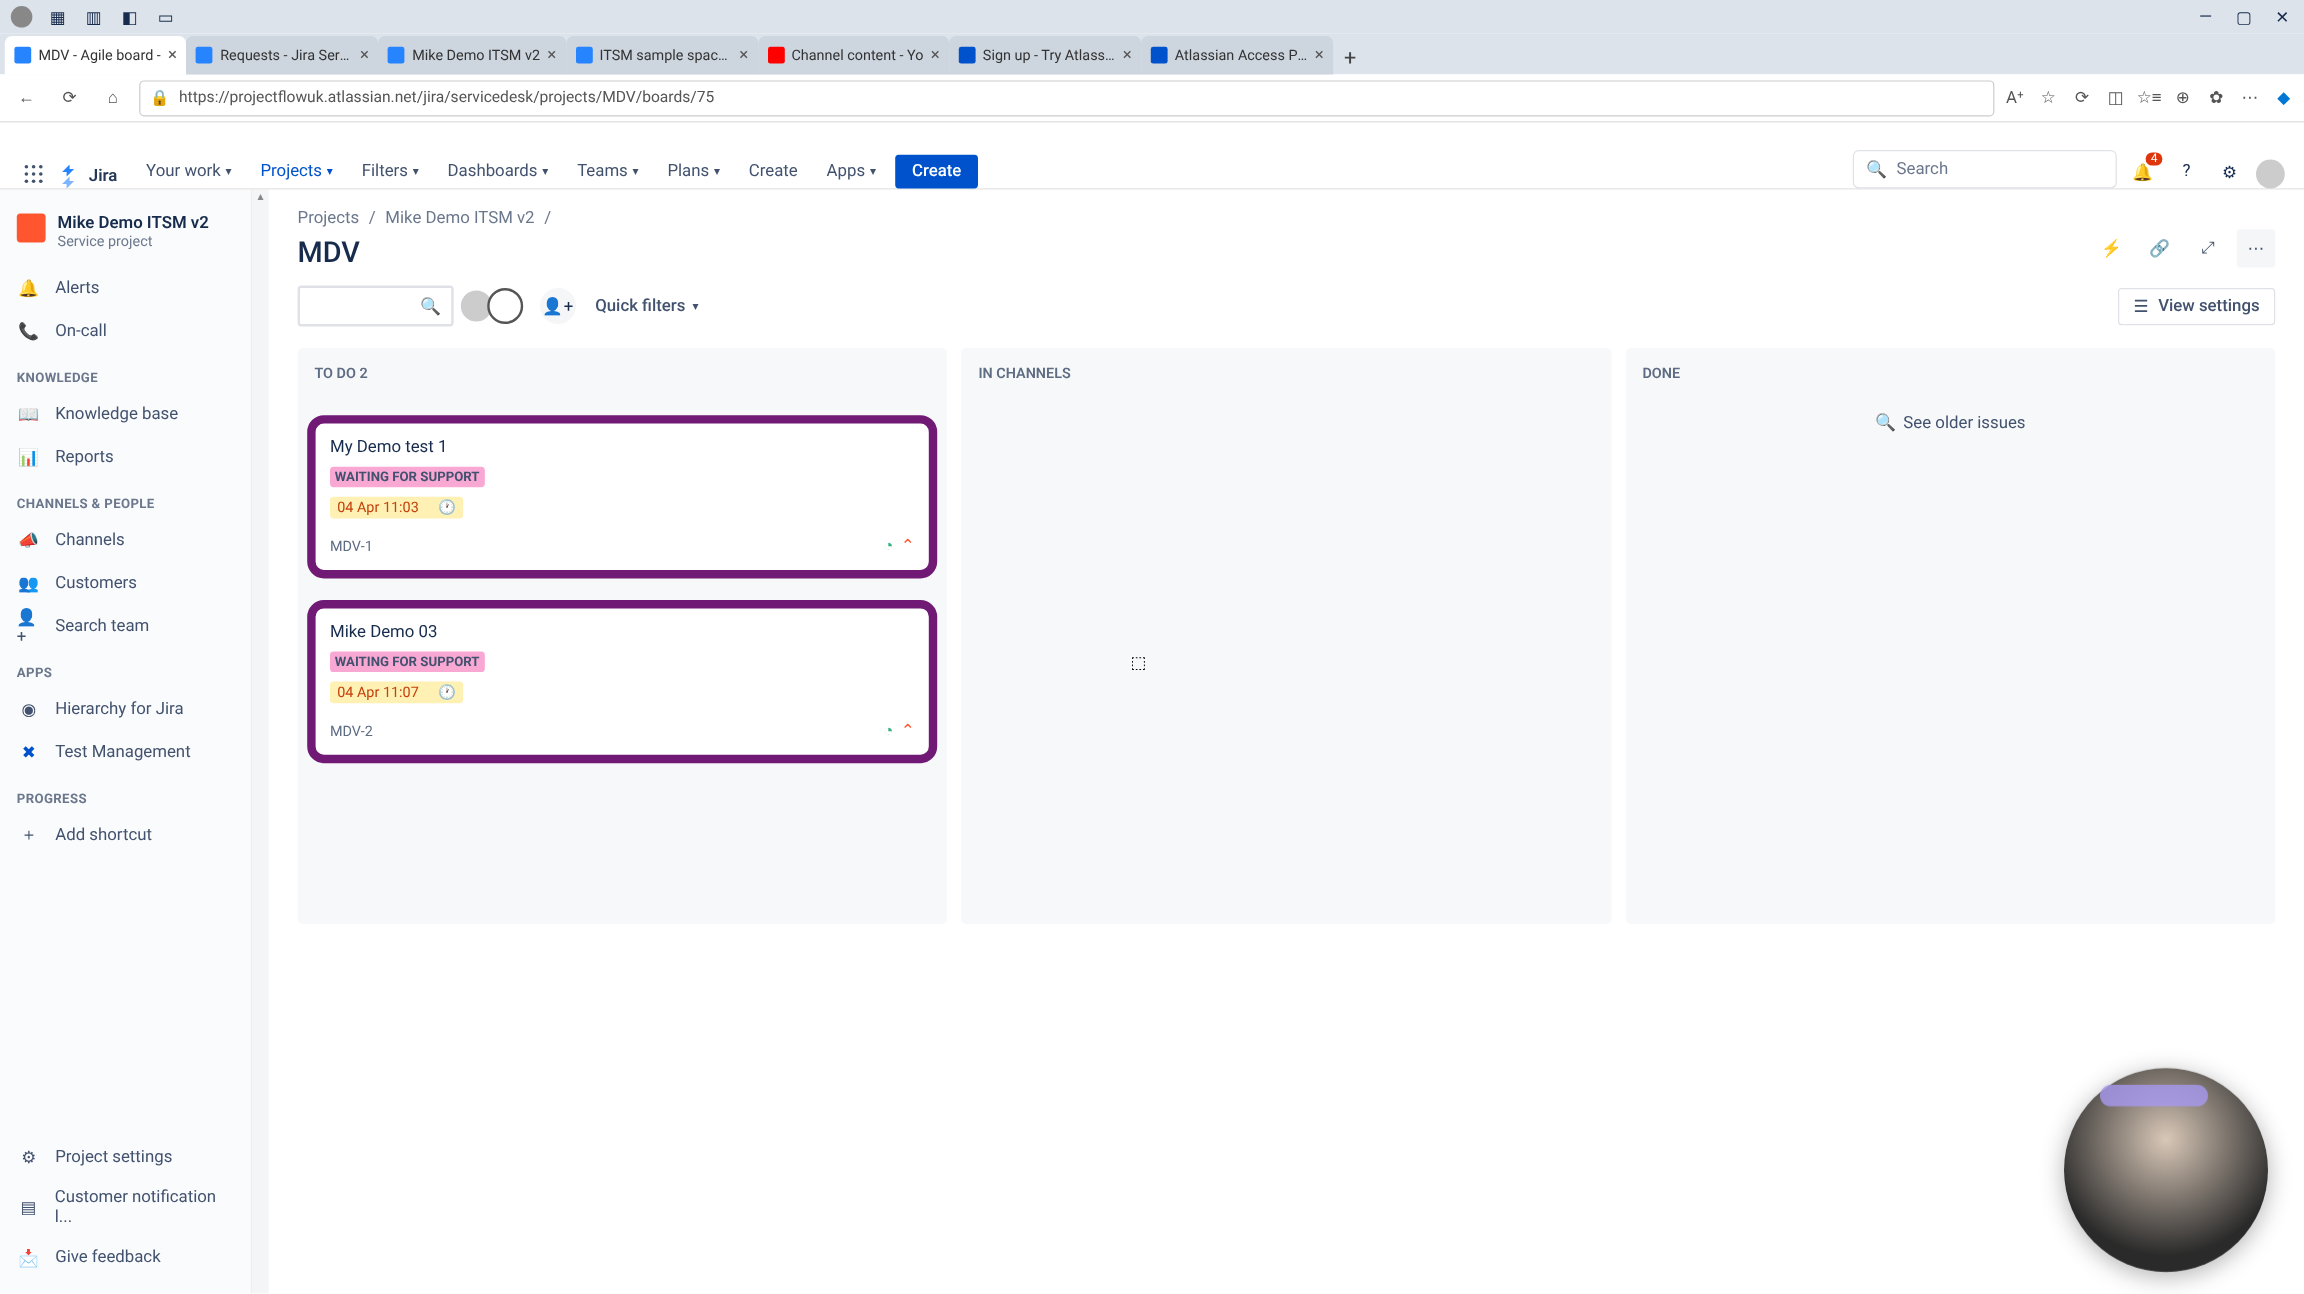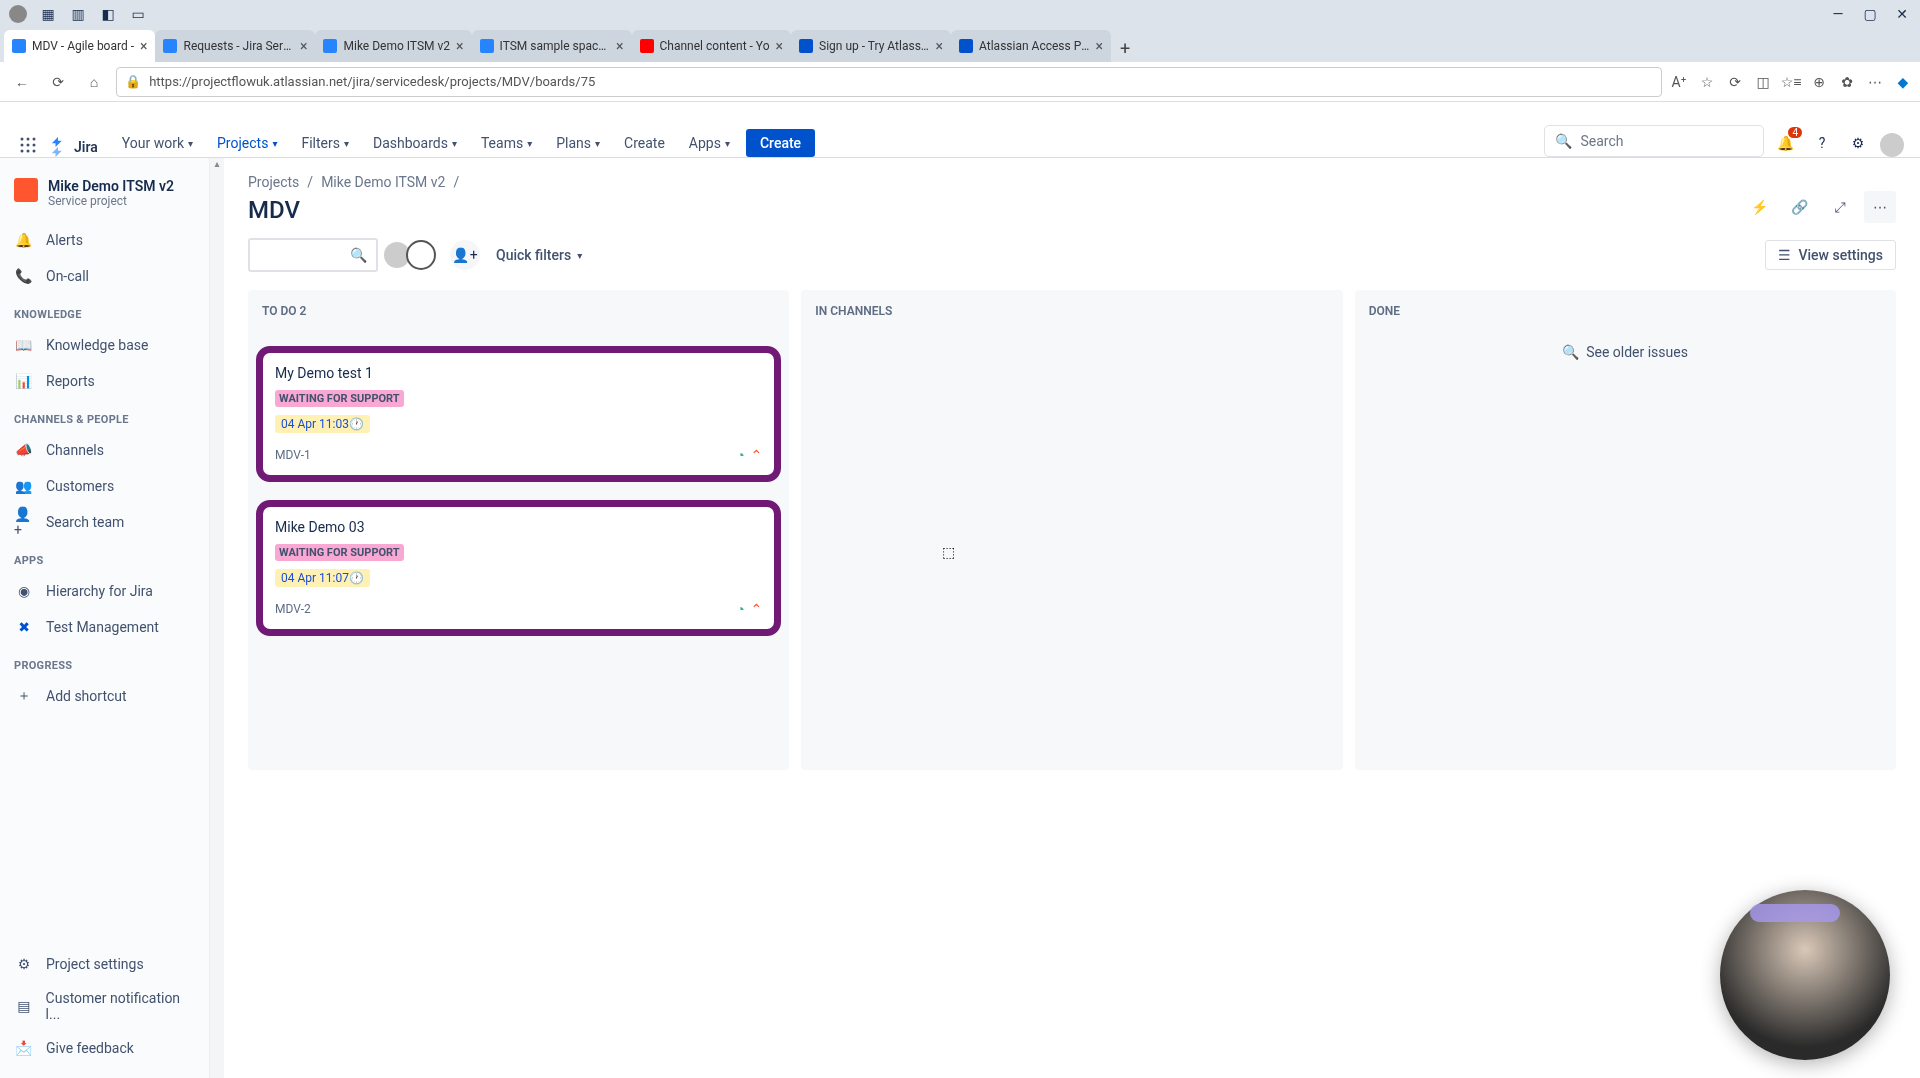--- a/index.html
+++ b/index.html
@@ -68,21 +68,21 @@
   .quick-filters { display:flex; align-items:center; gap:6px; font-weight:500; color:#42526E; padding:0 6px; }
   .view-settings { margin-left:auto; border:1px solid #DFE1E6; border-radius:3px; padding:6px 12px; display:flex; align-items:center; gap:8px; font-weight:500; color:#42526E; }
 
   
   .board { display:flex; gap:12px; margin-top:18px; }
   .column { flex:1; background:#F7F8F9; border-radius:4px; min-height:480px; padding:0; }
   .col-header { padding:14px 14px 10px; font-size:12px; font-weight:600; color:#5E6C84; }
   .card { background:#fff; border:7px solid #701a75; border-radius:14px; margin:18px 8px; padding:12px; }
   .card-title { font-size:14px; color:#172B4D; margin-bottom:8px; }
   .status-badge { display:inline-block; background:#f9a8d4; font-size:11px; font-weight:700; color:#42526E; padding:2px 4px; border-radius:3px; }
-  .due { margin-top:8px; font-size:12px; background:#FFF0B3; color:#1d4ed8; padding:2px 6px; border-radius:3px; display:inline-flex; align-items:center; gap:0; }
+  .due { margin-top:8px; font-size:12px; background:#FFF0B3; color:#c2410c; padding:2px 6px; border-radius:3px; display:inline-flex; align-items:center; gap:16px; }
   .card-footer { display:flex; align-items:center; margin-top:14px; }
   .card-key { font-size:12px; color:#5E6C84; }
   .card-icons { margin-left:auto; display:flex; gap:6px; align-items:center; }
   .older { text-align:center; color:#42526E; font-size:14px; padding:16px; display:flex; justify-content:center; gap:6px; align-items:center; }
 
   .webcam { position:fixed; bottom:18px; right:30px; width:170px; height:170px; border-radius:50%; background: radial-gradient(circle at 50% 35%, #d9c8b8 0%, #2a2a2a 70%); box-shadow:0 4px 20px rgba(0,0,0,0.3); }
   .webcam::before { content:""; position:absolute; top:14px; left:30px; width:90px; height:18px; border-radius:10px; background:#a898f0; opacity:0.8; }
 
   .cursor { position:absolute; left:718px; top:386px; font-size:14px; color:#000; }
 

